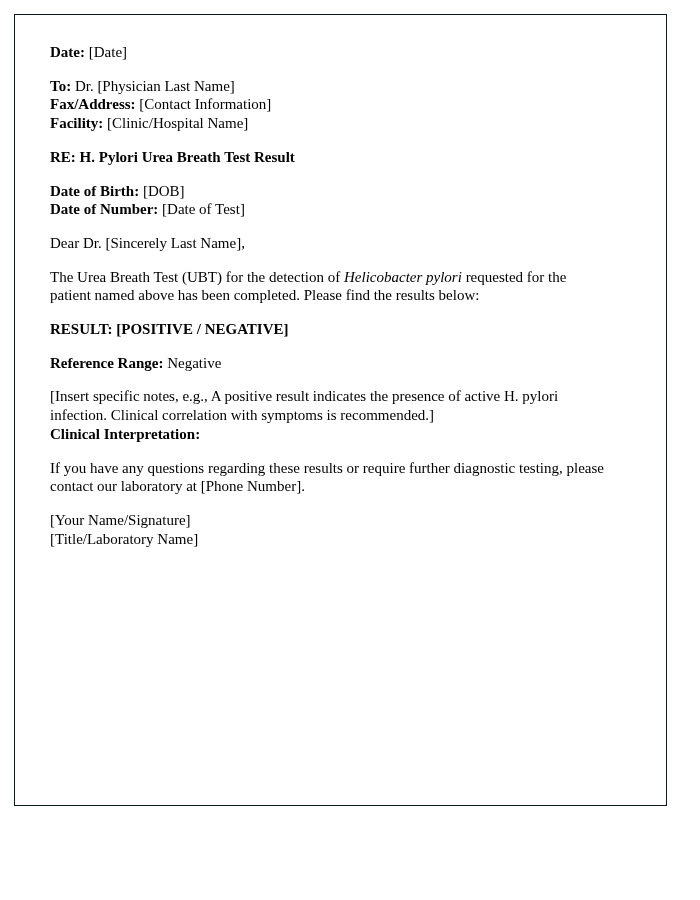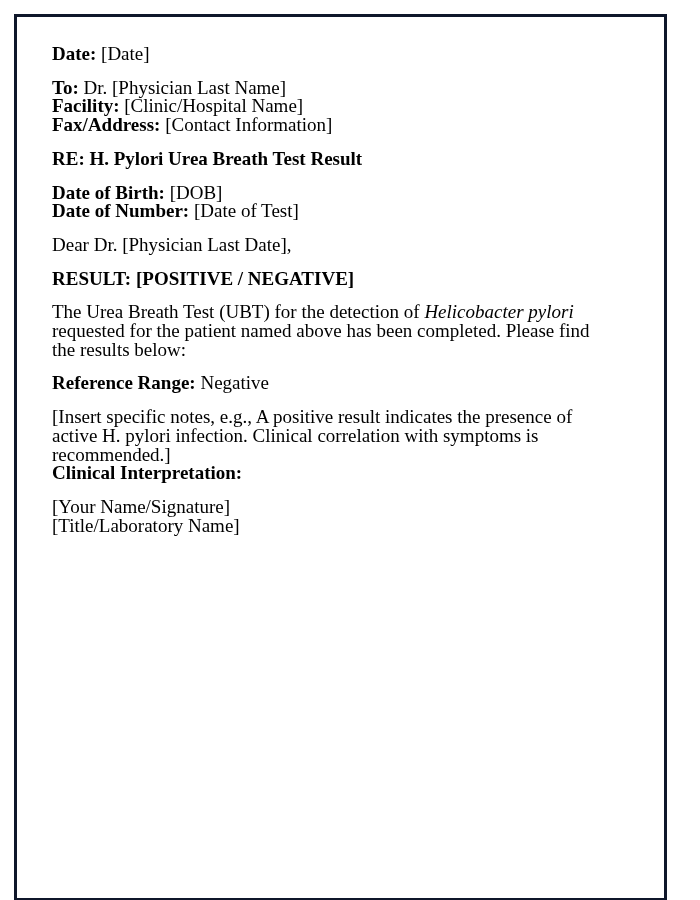--- a/index.html
+++ b/index.html
@@ -13,25 +13,25 @@
     height: 900px;
     position: relative;
     font-family: "Liberation Serif", serif;
     color: #000000;
   }
   .page {
     position: absolute;
     left: 14px;
     top: 14px;
     width: 653px;
-    height: 887px;
-    border: 3px solid #0f172a;
+    height: 792px;
+    border: 1px solid #0f172a;
     background: #ffffff;
     padding: 28px 60px 0 35px;
-    font-size: 19px;
+    font-size: 15px;
     line-height: 18.7px;
   }
   .blk {
     margin: 0 0 15px 0;
   }
   .line { display: block; }
   strong, .bold { font-weight: bold; }
   em { font-style: italic; }
 </style>
 </head>
@@ -43,58 +43,59 @@
     <strong>Date:</strong>
     <span>[Date]</span>
   </p>
 
   <div class="blk">
     <span class="line">
       <strong>To:</strong>
       <span>Dr. [Physician Last Name]</span>
     </span>
     <span class="line">
+      <strong>Fax/Address:</strong>
+      <span>[Contact Information]</span>
+    </span>
+    <span class="line">
       <strong>Facility:</strong>
       <span>[Clinic/Hospital Name]</span>
-    </span>
-    <span class="line">
-      <strong>Fax/Address:</strong>
-      <span>[Contact Information]</span>
     </span>
   </div>
 
   <p class="blk bold">RE: H. Pylori Urea Breath Test Result</p>
 
   <div class="blk">
     <span class="line">
       <strong>Date of Birth:</strong>
       <span>[DOB]</span>
     </span>
     <span class="line">
       <strong>Date of Number:</strong>
       <span>[Date of Test]</span>
     </span>
   </div>
 
-  <p class="blk">Dear Dr. [Physician Last Date],</p>
+  <p class="blk">Dear Dr. [Sincerely Last Name],</p>
+
+  <p class="blk"><span>The Urea Breath Test (UBT) for the detection of </span><em>Helicobacter pylori</em><span> requested for the patient named above has been completed. Please find the results below:</span></p>
 
   <p class="blk bold">RESULT: [POSITIVE / NEGATIVE]</p>
-
-  <p class="blk"><span>The Urea Breath Test (UBT) for the detection of </span><em>Helicobacter pylori</em><span> requested for the patient named above has been completed. Please find the results below:</span></p>
 
   <p class="blk">
     <strong>Reference Range:</strong>
     <span>Negative</span>
   </p>
 
   <div class="blk">
     <span class="line">[Insert specific notes, e.g., A positive result indicates the presence of active H. pylori infection. Clinical correlation with symptoms is recommended.]</span>
     <span class="line bold">Clinical Interpretation:</span>
   </div>
 
+  <p class="blk">If you have any questions regarding these results or require further diagnostic testing, please contact our laboratory at [Phone Number].</p>
 
 
   <div class="blk">
     <span class="line">[Your Name/Signature]</span>
     <span class="line">[Title/Laboratory Name]</span>
   </div>
 
 </div>
 
 </body></html>

